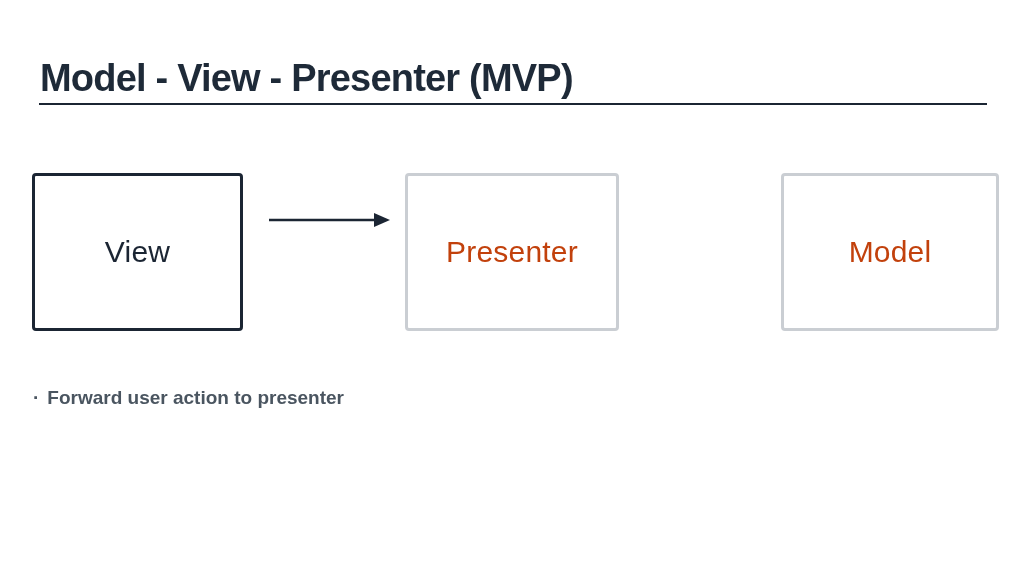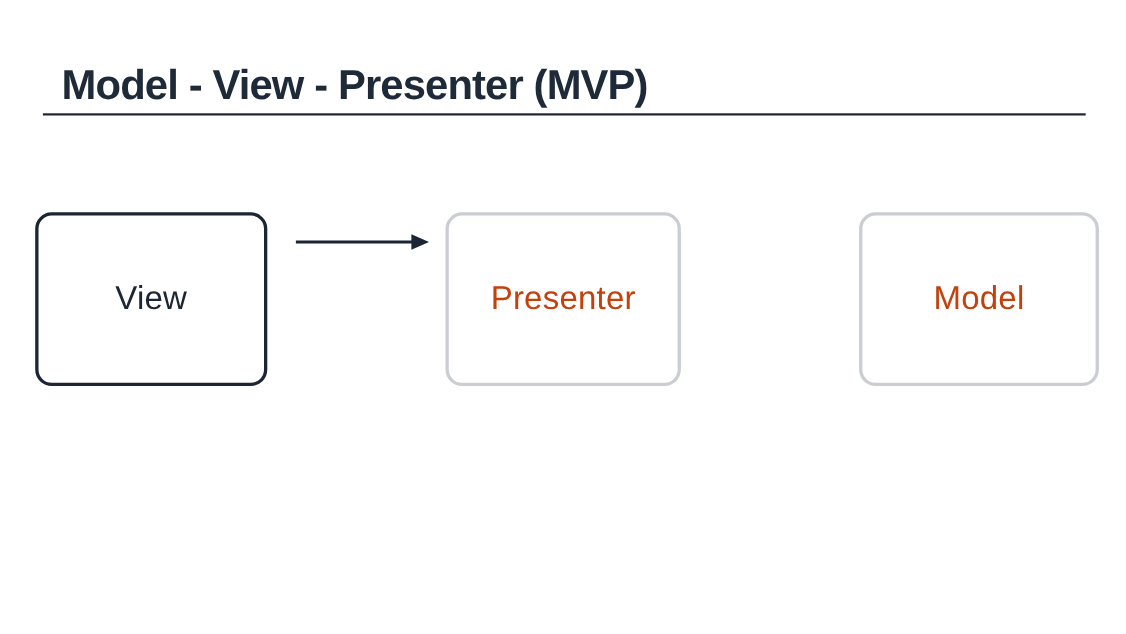--- a/index.html
+++ b/index.html
@@ -6,47 +6,46 @@
   .slide {
     position: relative;
     width: 1024px;
     height: 576px;
     background: #ffffff;
     overflow: hidden;
     font-family: "Liberation Sans", sans-serif;
   }
   .slide-title {
     position: absolute;
-    left: 56px;
+    left: 40px;
     top: 32px;
     font-size: 38px;
     font-weight: 700;
     letter-spacing: -0.8px;
     color: #1e2a38;
     white-space: nowrap;
   }
   .title-rule {
     position: absolute;
     left: 39px;
     top: 103px;
     width: 948px;
     height: 2px;
     background: #1b2533;
   }
   .node {
     position: absolute;
     top: 173px;
     height: 158px;
-    border-radius: 15px;
+    border-radius: 4px;
     background: #ffffff;
     display: flex;
     align-items: center;
     justify-content: center;
     box-sizing: border-box;
-    margin-top: 20px;
   }
   .node-label {
     font-size: 30px;
     font-weight: 400;
     letter-spacing: 0.2px;
     white-space: nowrap;
   }
   .node.active { border: 3px solid #1b2533; }
   .node.active .node-label { color: #1b2533; }
   .node.inactive { border: 3px solid #caced3; }
@@ -98,15 +97,18 @@
 
   <div class="node inactive node-presenter">
     <span class="node-label">Presenter</span>
   </div>
 
   <div class="node inactive node-model">
     <span class="node-label">Model</span>
   </div>
 
   <ul class="bullet-list">
+    <li class="bullet-line">
+      <span class="bullet-dot">·</span><span>Forward user action to presenter</span>
+    </li>
   </ul>
 
 </div>
 
 </body></html>

